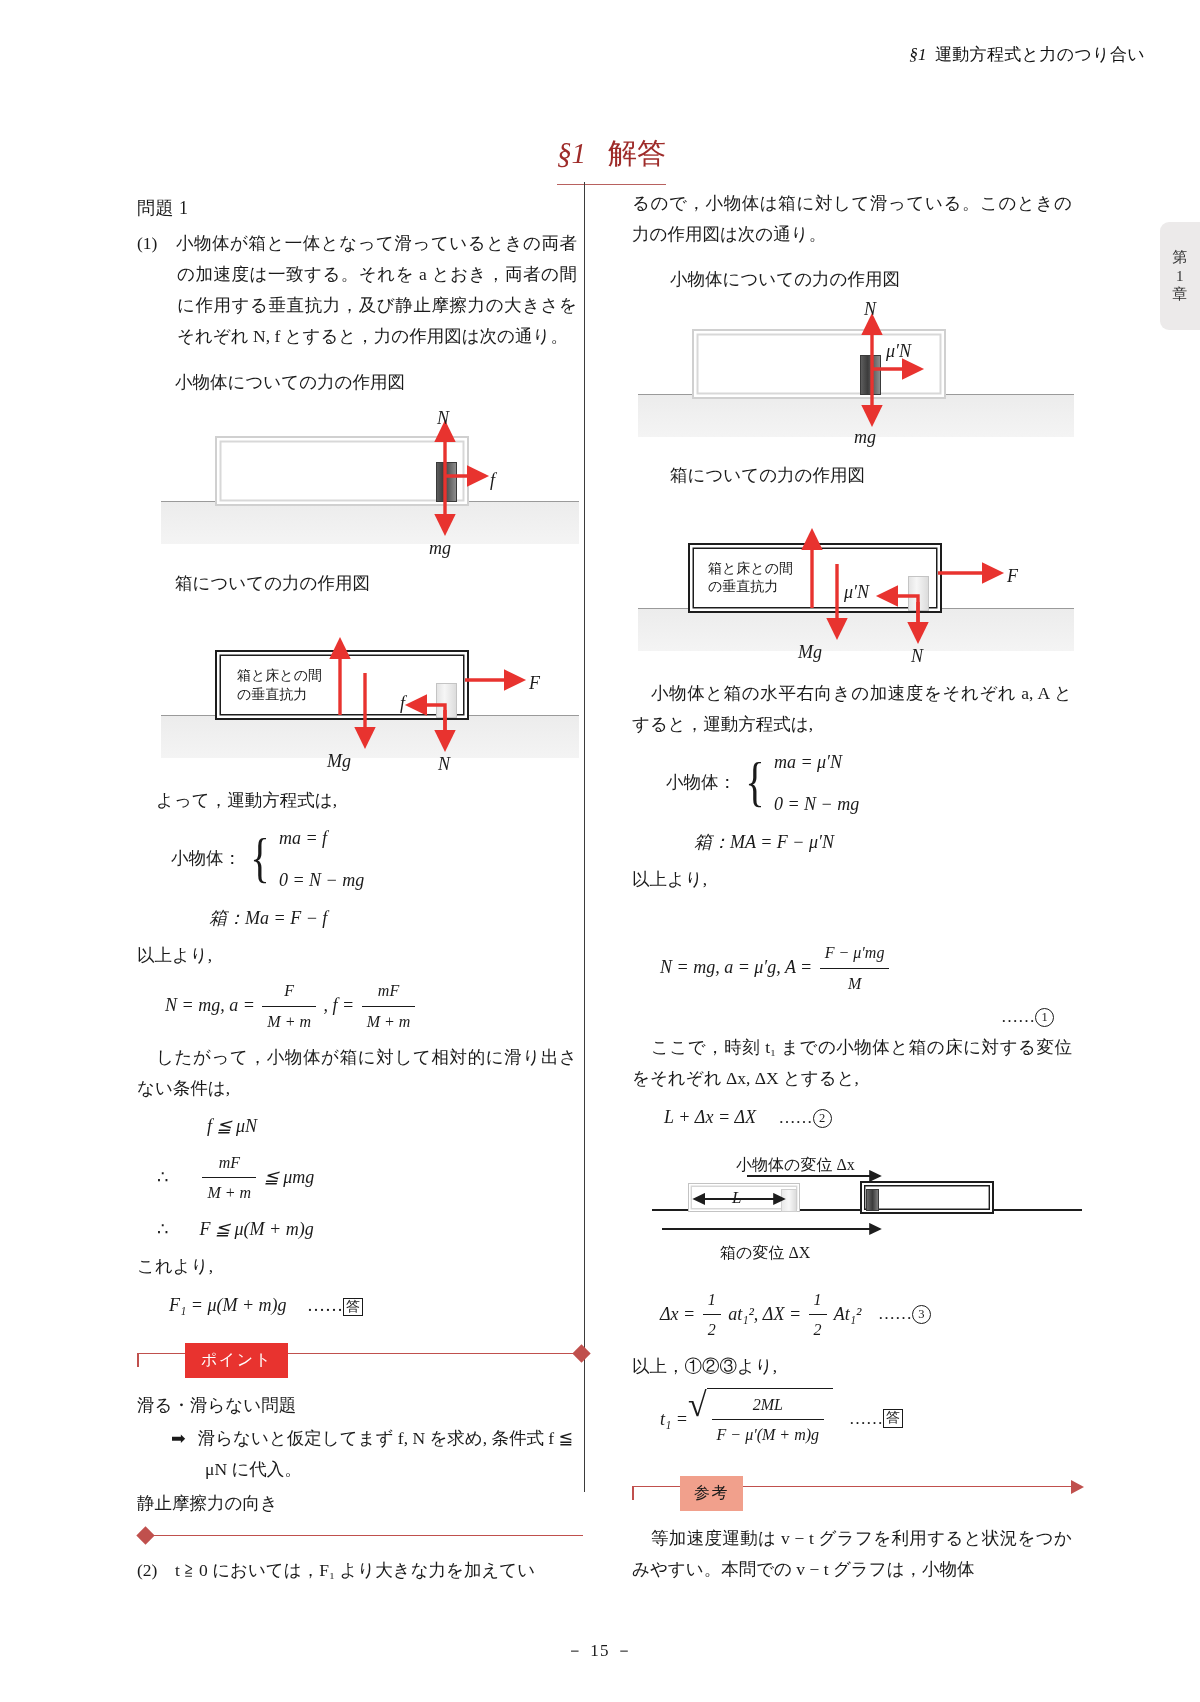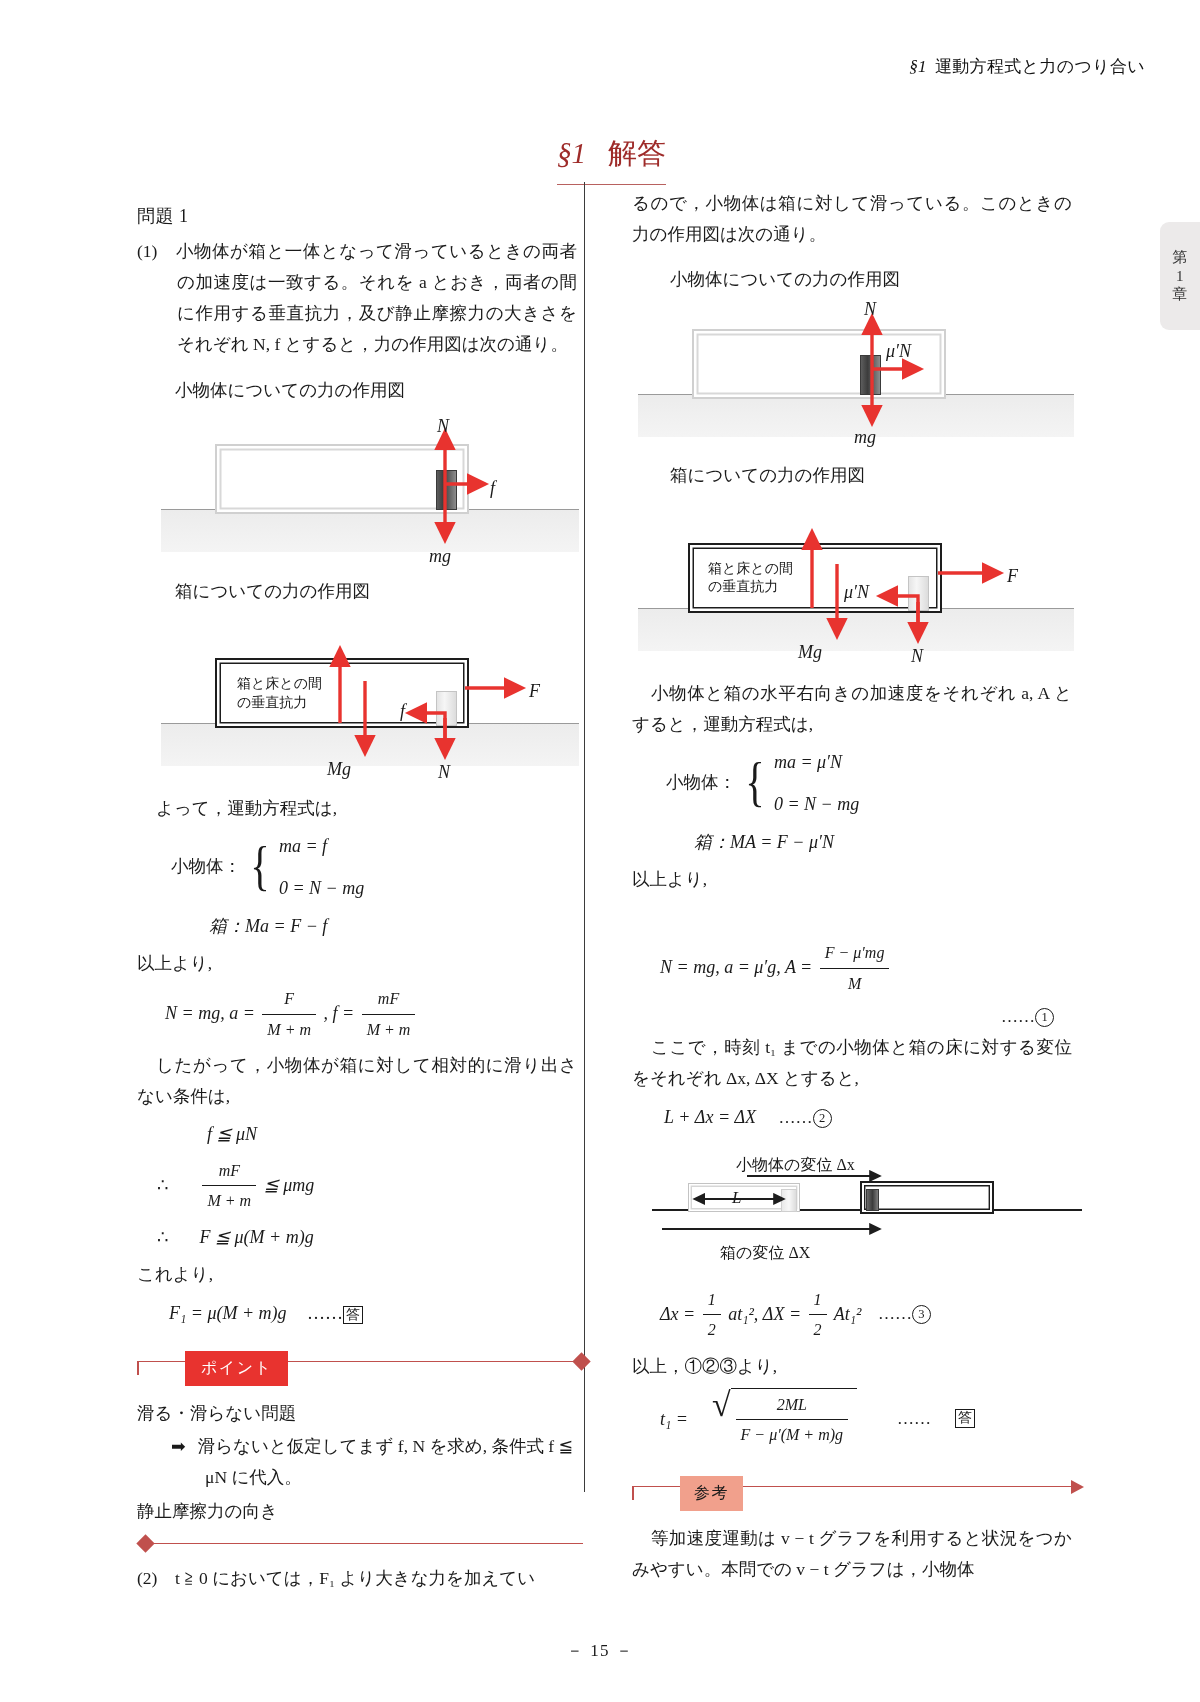--- a/index.html
+++ b/index.html
@@ -8,21 +8,21 @@
     background:#fdfdfd;
     font-family:"Liberation Serif","DejaVu Serif",serif;
     color:#1a1a1a;
     position:relative;
     overflow:hidden;
   }
   .page { position:absolute; inset:0; background:#ffffff; }
 
   
   .running-head{
-    position:absolute; right:55px; top:52px;
+    position:absolute; right:55px; top:40px;
     font-size:17px; letter-spacing:.02em; color:#111;
   }
   .running-head .sec{ font-style:italic; font-family:"Liberation Serif",serif; margin-right:8px;}
 
   .doc-title{
     position:absolute; left:0; right:0; top:128px;
     text-align:center;
     margin-left:23px;
   }
   .doc-title .inner{
@@ -51,21 +51,21 @@
   .col-left{ left:137px; }
   .col-right{ left:632px; }
   .col-divider{
     position:absolute; left:584px; top:182px;
     width:1px; height:1310px; background:#3b3b3b;
   }
 
   p, div { line-height:1.78; }
   .ja{ font-family:"Liberation Serif","DejaVu Serif",serif; font-size:17.5px; }
 
-  .qhead{ font-size:18px; margin:12px 0 4px 0; letter-spacing:.03em; }
+  .qhead{ font-size:18px; margin:4px 0 4px 0; letter-spacing:.03em; }
   .para{ font-size:17.5px; margin:0; text-align:justify; }
   .hang{ padding-left:40px; text-indent:-40px; }
   .indent1{ text-indent:19px; }
   .lbl{ margin:14px 0 6px 38px; font-size:17.5px; }
 
   
   .fig{ position:relative; margin:4px 0 10px 0; }
   .ground{
     position:absolute; left:0; right:0;
     height:42px;
@@ -417,21 +417,21 @@
       <span class="frac">
         <span class="num">1</span>
         <span class="den">2</span>
       </span>
       <span>At₁²</span>
       <span class="up" style="margin-left:12px; font-size:17px;">……</span><span class="circnum">3</span>
     </div>
 
     <p class="para">以上，①②③より,</p>
 
-    <div class="mrow" style="margin-left:28px; display:flex; align-items:center;gap:24px;">
+    <div class="mrow" style="margin-left:28px; display:flex; align-items:center;">
       <span>t₁ =</span>
       <span class="sqrt">
         <span class="sign">√</span>
         <span class="body">
           <span class="frac">
             <span class="num">2ML</span>
             <span class="den">F − μ′(M + m)g</span>
           </span>
         </span>
       </span>

